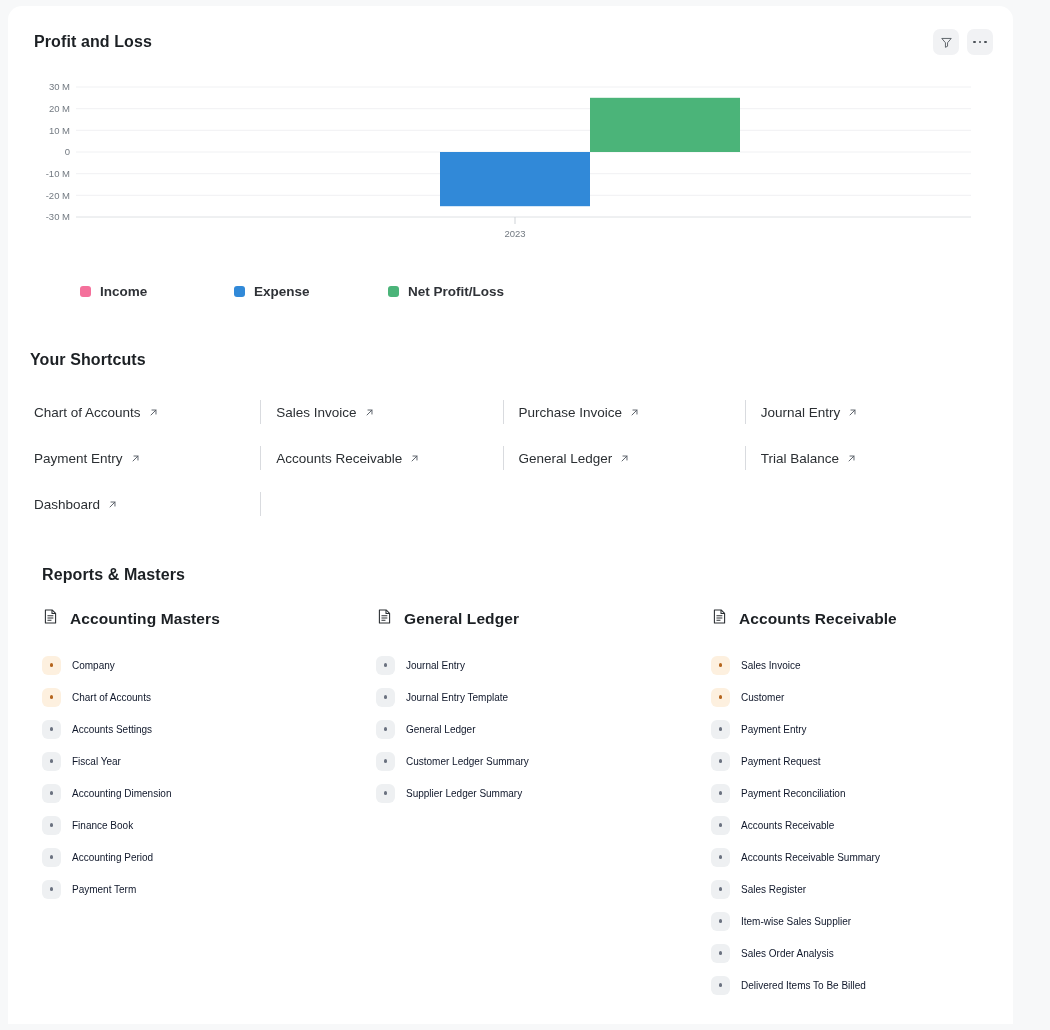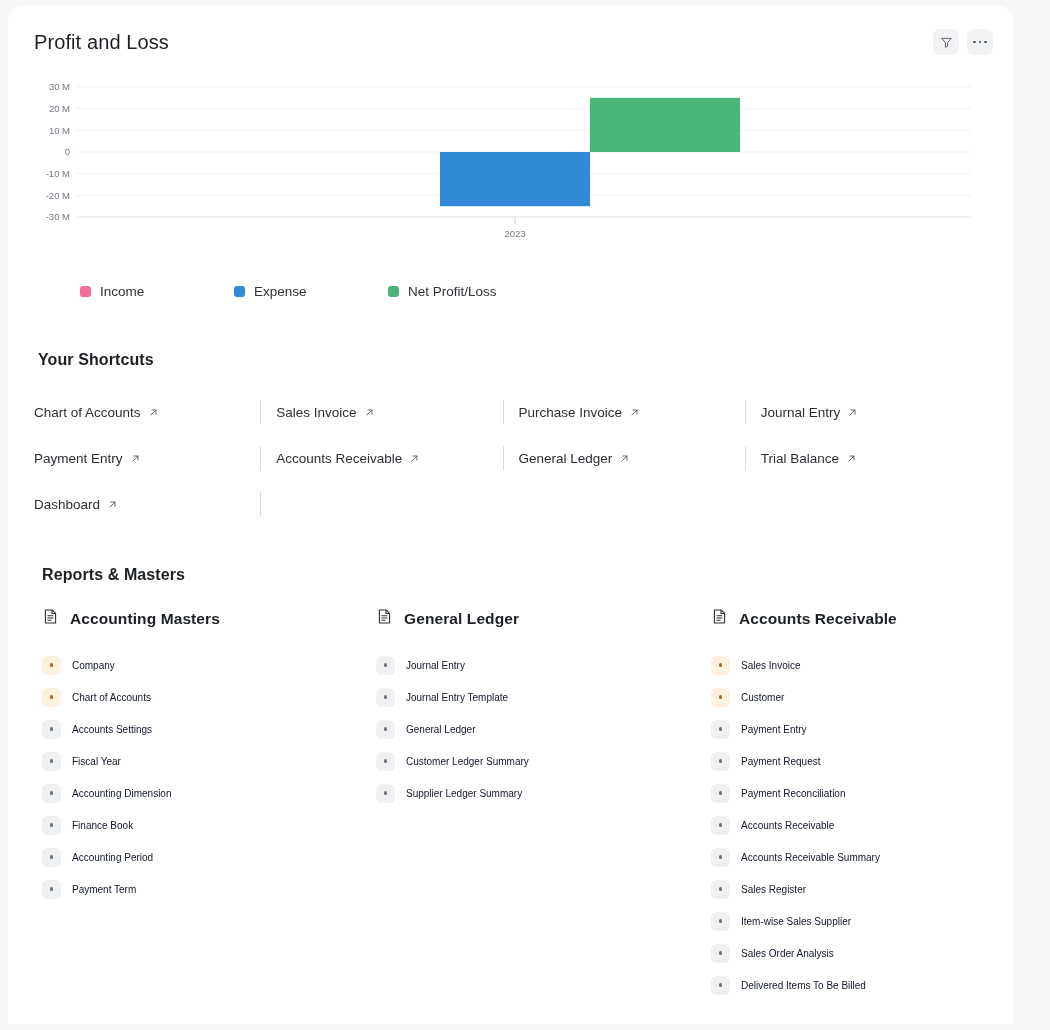--- a/index.html
+++ b/index.html
@@ -35,22 +35,22 @@
   
   .widget-header {
     position: relative;
     height: 72px;
     padding: 0 20px 0 26px;
     display: flex;
     align-items: center;
     justify-content: space-between;
   }
   .widget-title {
-    font-size: 20px;
-    font-weight: 400;
+    font-size: 16px;
+    font-weight: 700;
     color: #1c2024;
     letter-spacing: .1px;
   }
   .header-actions { display: flex; gap: 8px; align-items: center; }
   .icon-btn {
     width: 26px; height: 26px;
     border-radius: 7px;
     background: #f1f2f4;
     display: flex; align-items: center; justify-content: center;
     cursor: pointer;
@@ -80,34 +80,34 @@
   }
   .legend-item {
     display: flex; align-items: center; gap: 9px;
     width: 154px;
     cursor: pointer;
   }
   .legend-swatch {
     width: 11px; height: 11px; border-radius: 3px; display: block;
   }
   .legend-label {
-    font-size: 13.5px; color: #2f3237; font-weight: 400;
+    font-size: 13.5px; color: #2f3237; font-weight: 700;
   }
 
   
   .section-title {
     font-size: 16px;
     font-weight: 600;
     color: #1c2024;
     letter-spacing: .1px;
   }
 
   
   #shortcuts { position: absolute; left: 0; top: 345px; width: 100%; padding: 0 18px; }
-  #shortcuts .section-title { margin-left: 12px; }
+  #shortcuts .section-title { margin-left: 4px; }
   .shortcut-grid {
     display: grid;
     grid-template-columns: repeat(4, 1fr);
     margin-top: 20px;
   }
   .shortcut-cell {
     position: relative;
     height: 46px;
     display: flex;
     align-items: center;

